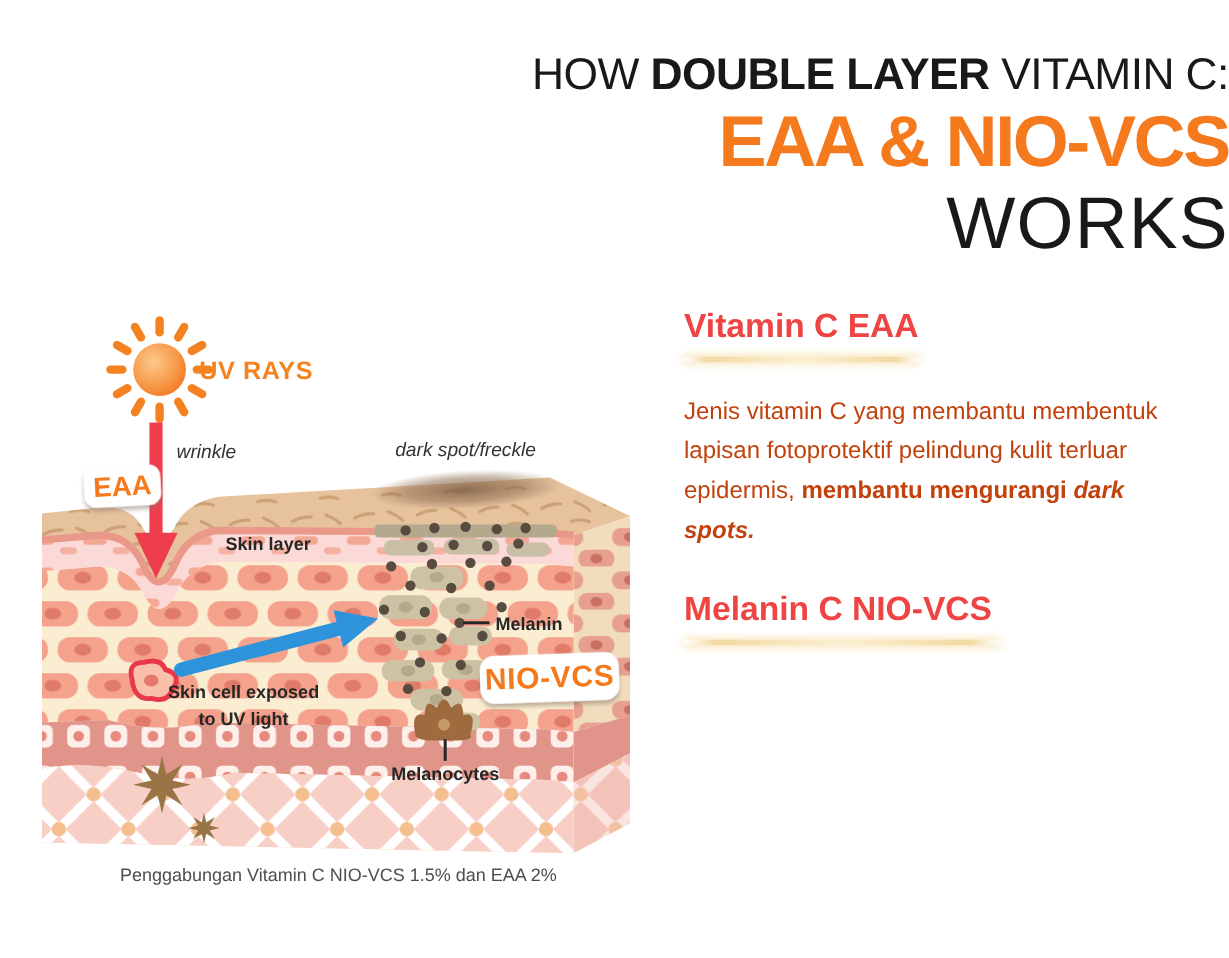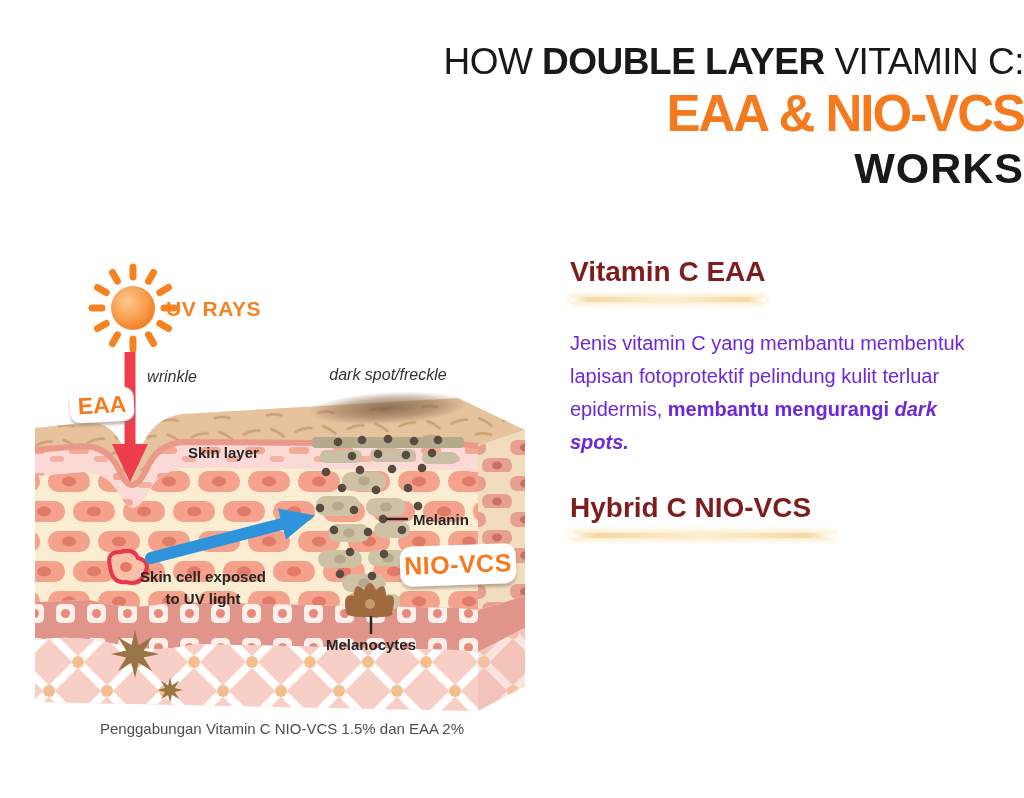--- a/index.html
+++ b/index.html
@@ -6,34 +6,34 @@
   body{
     width:1024px;height:798px;position:relative;overflow:hidden;
     background:#ffffff;
     font-family:"Liberation Sans", sans-serif;
     -webkit-font-smoothing:antialiased;
   }
   
   .title{position:absolute;top:40px;left:0;width:100%;text-align:right;color:#191919;}
   .t1{font-size:37px;font-weight:400;letter-spacing:-0.5px;line-height:1.2;}
   .t1 b{font-weight:800;}
-  .t2{font-size:51px;font-weight:800;color:#F5791D;letter-spacing:-2px;line-height:1.0;margin-top:4px;margin-left:20px;}
-  .t3{font-size:43px;font-weight:700;letter-spacing:1px;line-height:1.0;margin-top:8px;}
+  .t2{font-size:60px;font-weight:800;color:#F5791D;letter-spacing:-2px;line-height:1.0;margin-top:4px;margin-left:20px;}
+  .t3{font-size:61px;font-weight:400;letter-spacing:1px;line-height:1.0;margin-top:8px;}
   
   .col{position:absolute;left:570px;top:256px;width:428px;}
   .sec{position:absolute;left:0;right:0;}
   .sec1{top:0;}
   .sec2{top:236px;}
-  .sec h2{margin:0;font-size:28px;font-weight:800;color:#7f1d1d;letter-spacing:0;}
+  .sec h2{margin:0;font-size:28px;font-weight:800;color:#ef4444;letter-spacing:0;}
   .glow{height:5px;border-radius:3px;margin-top:9px;
     background:linear-gradient(90deg, rgba(247,227,174,0) 0%, #F3D9A2 10%, #FBF0D2 50%, #F3D9A2 90%, rgba(247,227,174,0) 100%);
     box-shadow:0 0 7px 1px rgba(244,216,150,0.75);}
   .g1{width:196px;}
   .g2{width:264px;}
-  .sec p{margin:25px 0 0 0;font-size:20px;line-height:33px;color:#6d28d9;}
+  .sec p{margin:25px 0 0 0;font-size:20px;line-height:33px;color:#c2410c;}
   .sec p b{font-weight:700;}
   
   .diagram{position:absolute;left:20px;top:256px;}
   svg text{font-family:"Liberation Sans", sans-serif;}
   .lbl-italic{font-style:italic;font-size:16px;fill:#333333;}
   .lbl-bold{font-weight:700;font-size:15px;fill:#262626;}
   .uv{font-weight:800;font-size:21px;fill:#F58220;letter-spacing:.5px;}
   .badge-eaa{font-weight:800;font-size:23px;fill:#F5791D;}
   .badge-nio{font-weight:800;font-size:25px;fill:#F5791D;letter-spacing:.5px;}
   .cap{font-size:15px;fill:#4E4E4E;}
@@ -275,18 +275,18 @@
   </svg>
 
   <aside class="col">
     <section class="sec sec1">
       <h2>Vitamin C EAA</h2>
       <div class="glow g1"></div>
       <p><span>Jenis vitamin C yang membantu membentuk lapisan fotoprotektif pelindung kulit terluar epidermis, </span><b>membantu mengurangi </b><b><i>dark spots.</i></b></p>
     </section>
 
     <section class="sec sec2">
-      <h2>Hybrid C NIO-VCS</h2>
+      <h2>Melanin C NIO-VCS</h2>
       <div class="glow g2"></div>
     </section>
   </aside>
 
 </div>
 
 </body></html>

